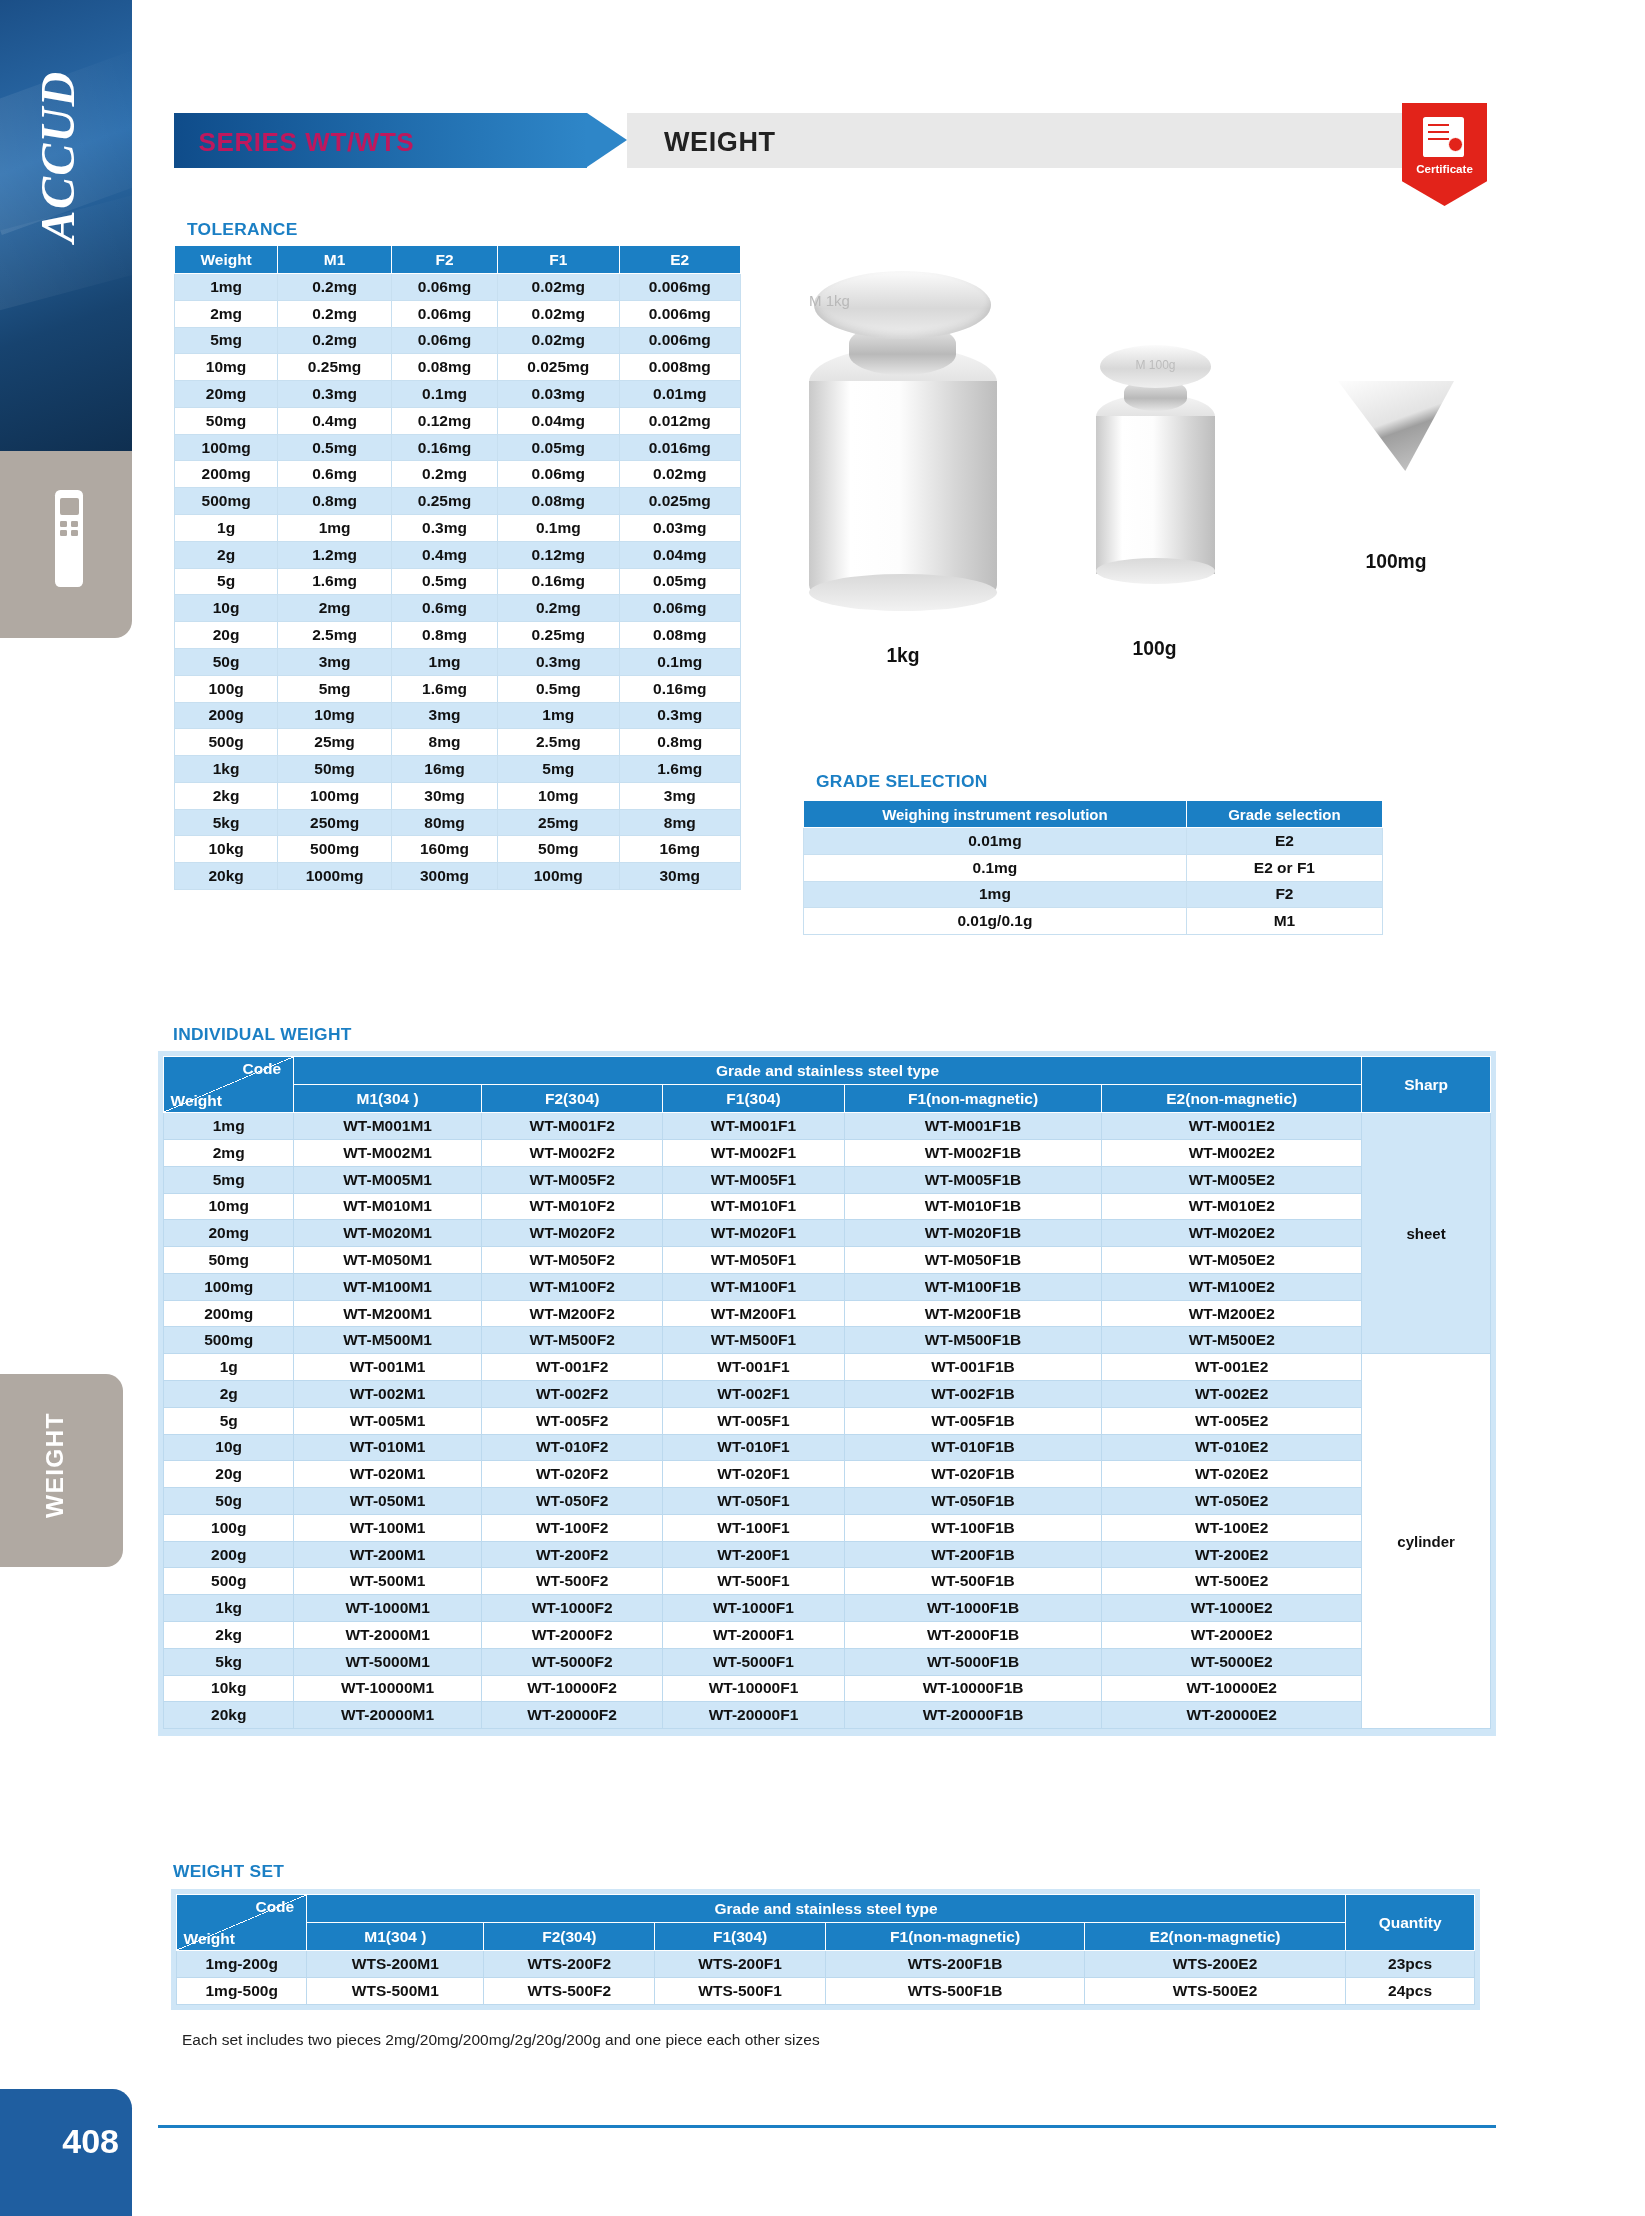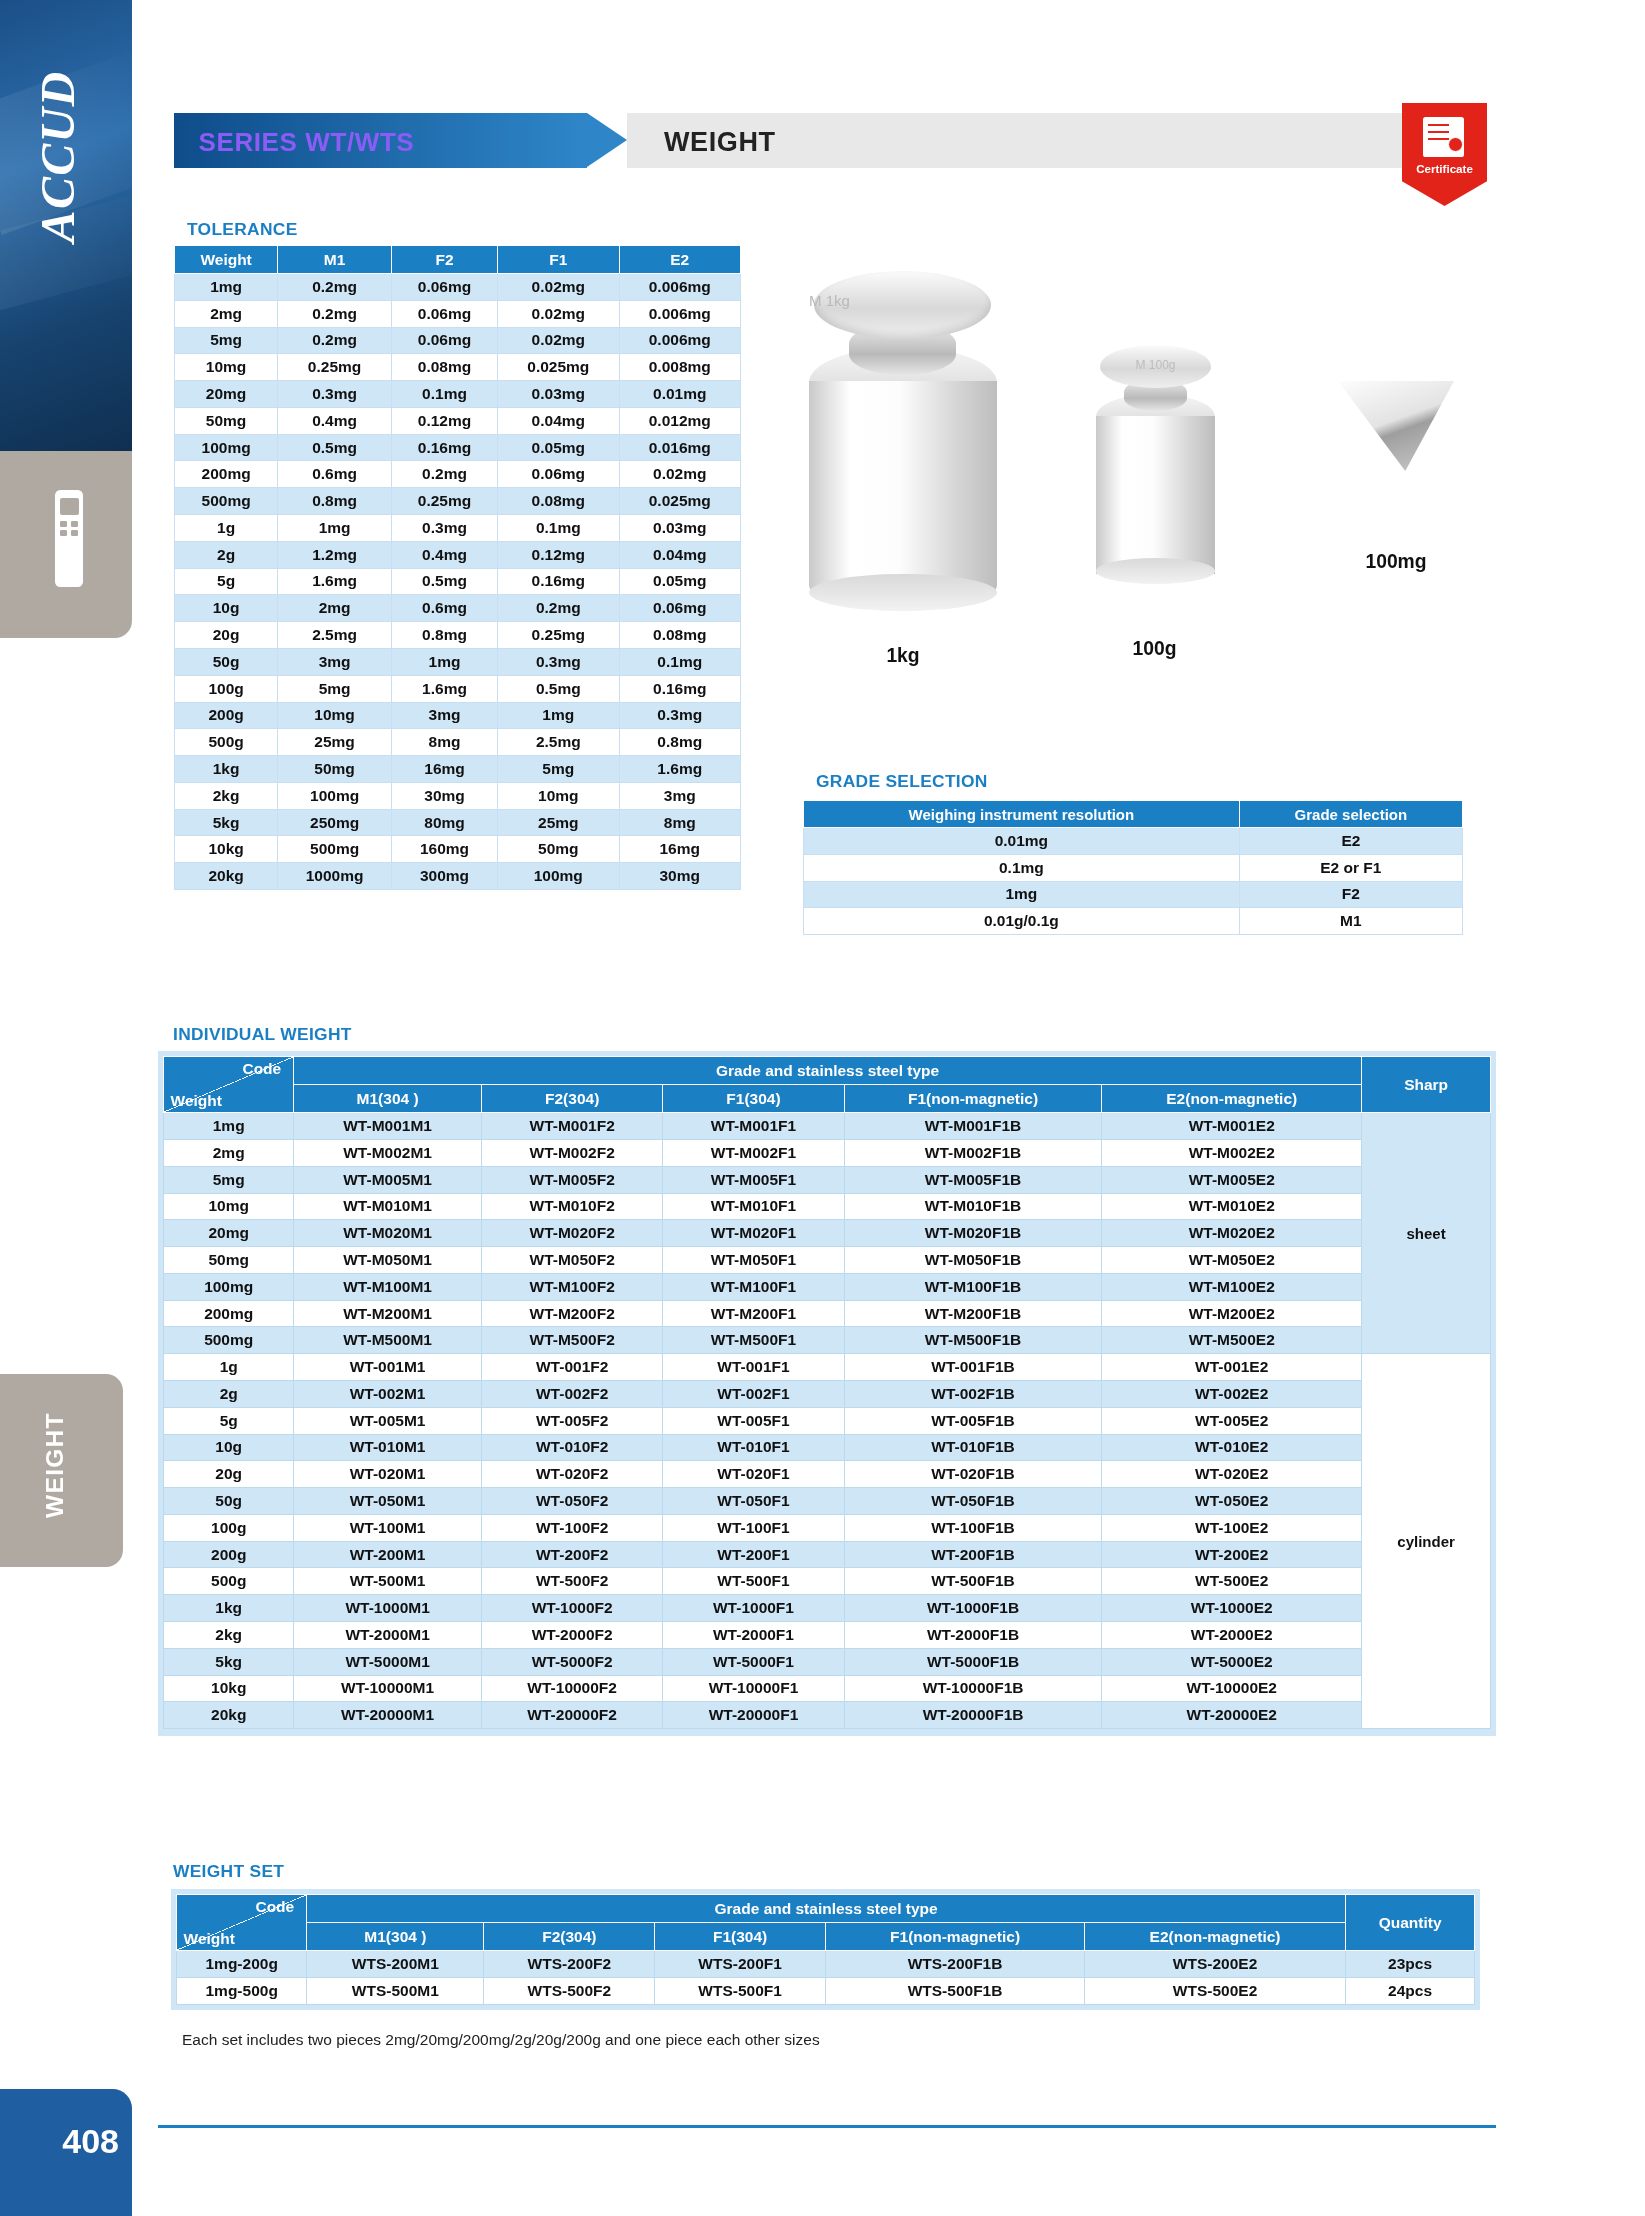--- a/index.html
+++ b/index.html
@@ -84,21 +84,21 @@
   .hdr-blue{
     position:absolute;left:0;top:0;width:413px;height:55px;
     background:linear-gradient(90deg,#0f4c8a 0%,#2e86c8 100%);
   }
   .hdr-blue-arrow{
     position:absolute;left:413px;top:0;width:0;height:0;
     border-top:27px solid transparent;border-bottom:27px solid transparent;
     border-left:40px solid #2e86c8;
   }
   .hdr-series{
-    position:absolute;left:24.5px;top:14px;color:#8b5cf6;font-size:26px;font-weight:bold;letter-spacing:0.6px;
+    position:absolute;left:24.5px;top:14px;color:#be185d;font-size:26px;font-weight:bold;letter-spacing:0.6px;
   }
   .hdr-grey{
     position:absolute;left:453px;top:0;width:814px;height:55px;
     background:#e8e8e8;
   }
   .hdr-title{
     position:absolute;left:490px;top:14px;color:#222;font-size:27px;font-weight:bold;letter-spacing:0.6px;
   }
   
   .cert{
@@ -134,21 +134,21 @@
     padding:3.9px 2.6px;text-align:center;border:0.6px solid #c7dff0;color:#111;font-weight:bold;
   }
   .tbl tr.alt td{background:#cfe6f7;}
   .tbl tr.white td{background:#ffffff;}
 
   
   #tolerance-table{left:174px;top:245px;width:567px;}
   #tolerance-table td:first-child,#tolerance-table th:first-child{width:97px;}
 
   
-  #grade-table{left:803px;top:800px;width:660px;}
+  #grade-table{left:803px;top:800px;width:580px;}
   #grade-table th{font-size:15px;}
   #grade-table td{font-size:15.5px;}
 
   
   #individual-wrap{position:absolute;left:158px;top:1051px;width:1338px;background:#cfe6f7;padding:5.2px 5.2px 6.4px 5.2px;box-sizing:border-box;}
   #individual-table{position:relative;left:0;top:0;width:1328px;}
   #individual-table th{border:0.6px solid #ffffff;}
   #individual-table td{border:0.6px solid #bcd9ee;}
   .corner-cell{
     background:#1b7fc4;color:#fff;position:relative;height:48px;width:129px;

